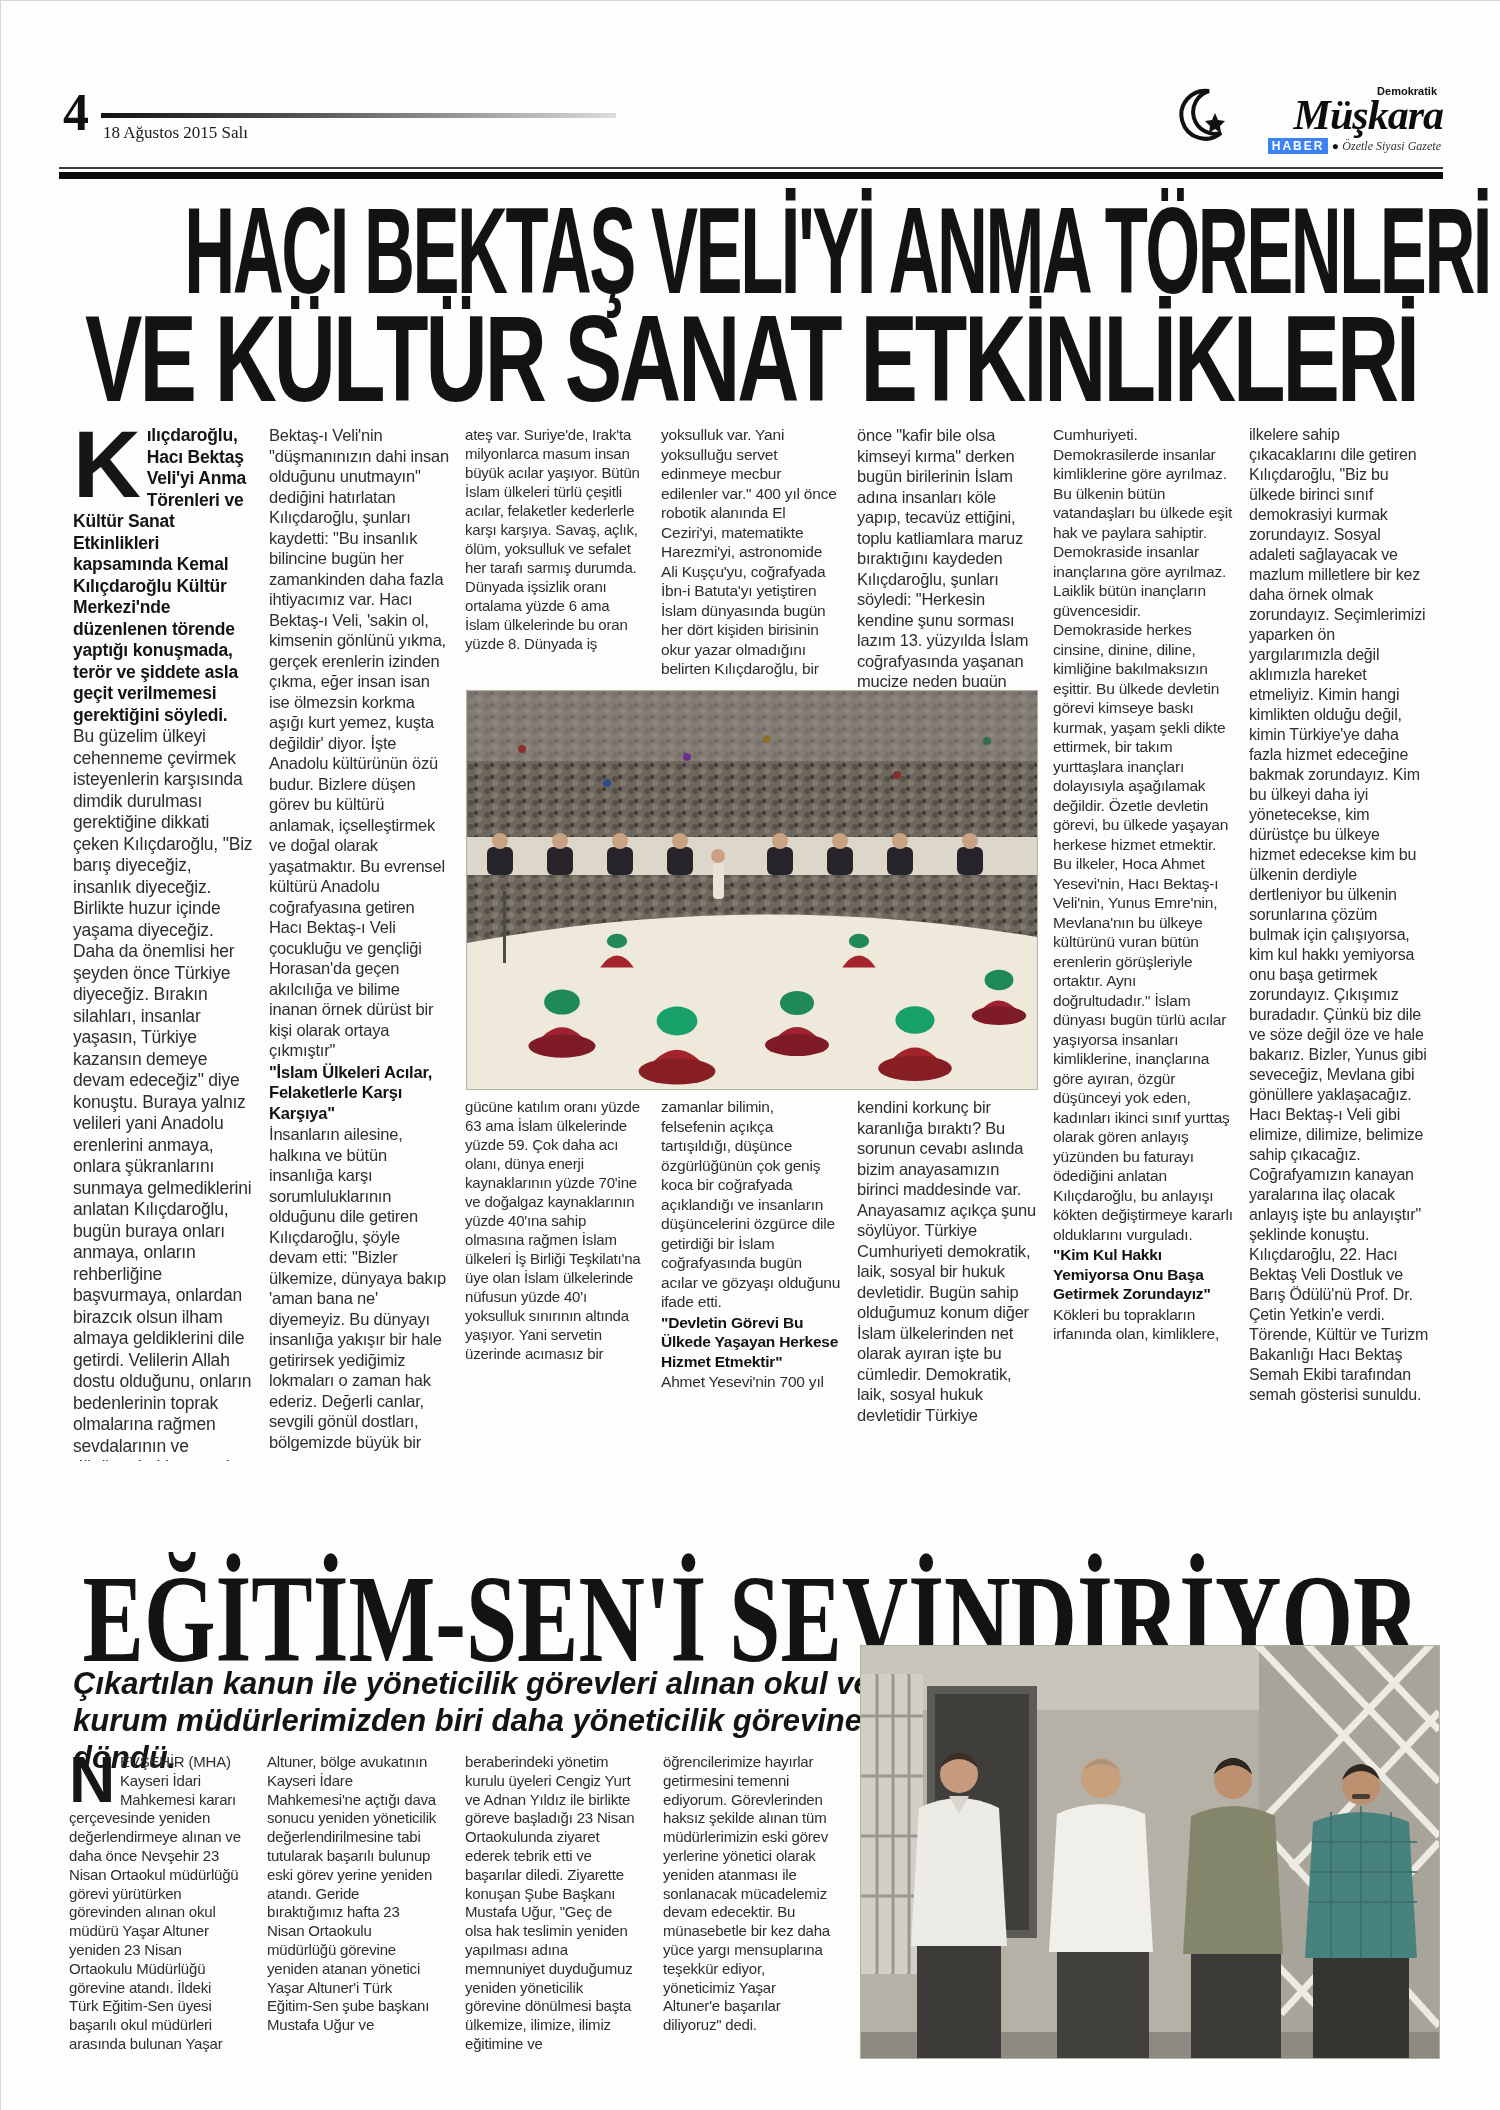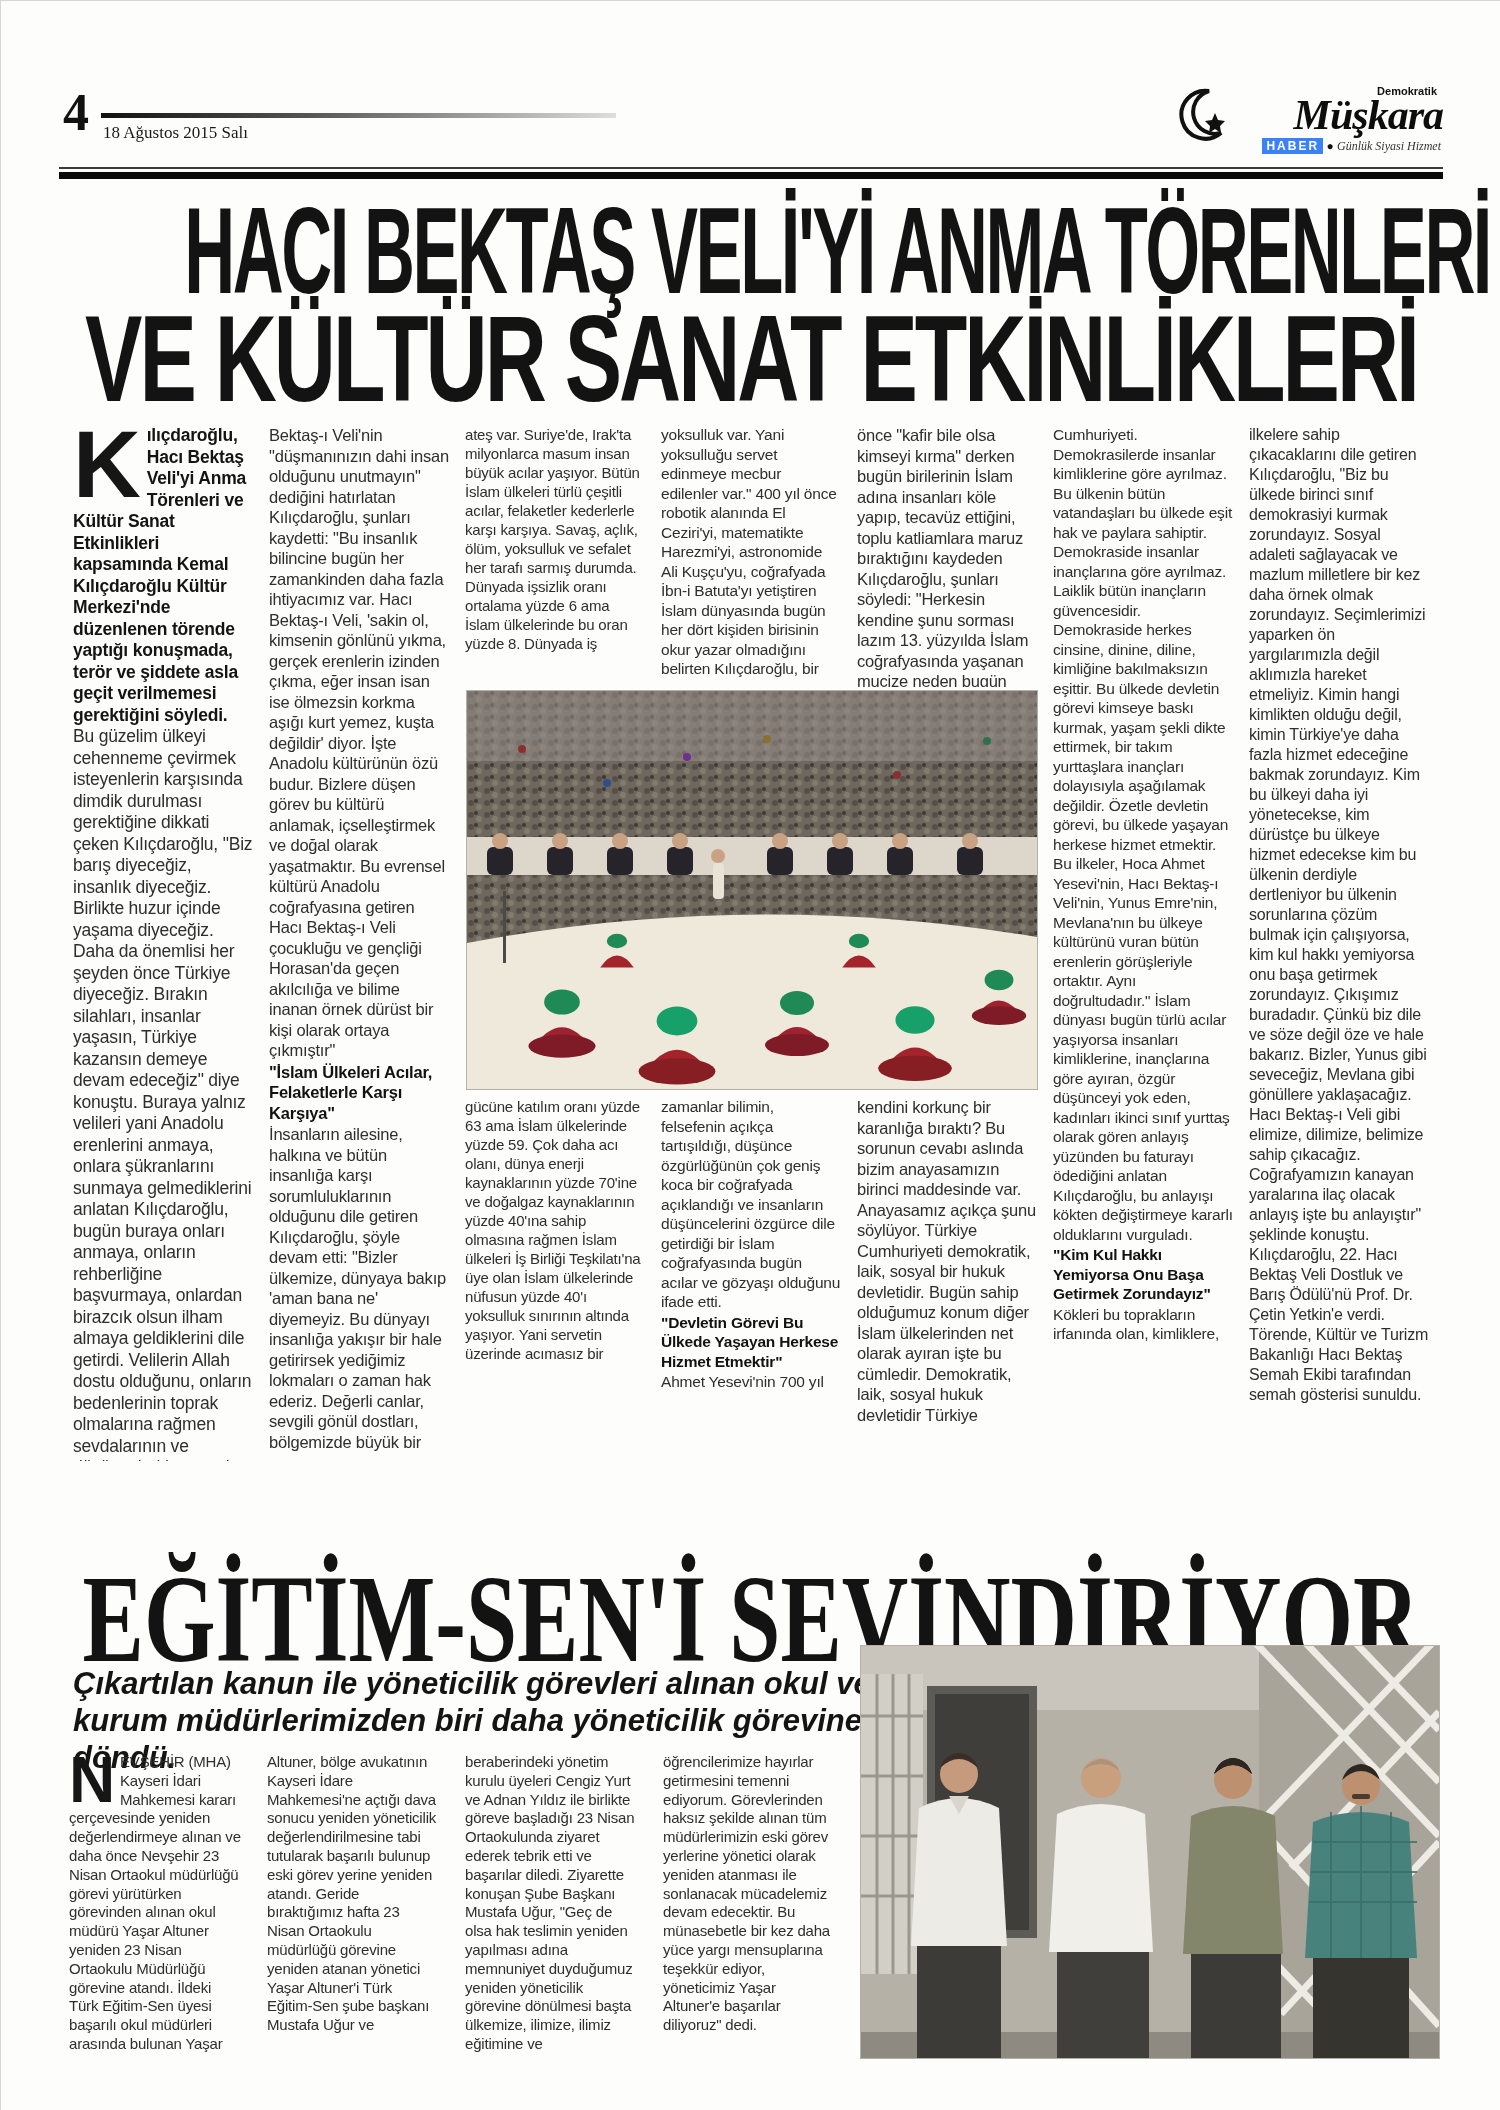--- a/index.html
+++ b/index.html
@@ -78,21 +78,21 @@
   <div class="logo">
     <svg width="56" height="62" viewBox="0 0 56 62">
       <path d="M34 4 A24 24 0 1 0 46 46 A19 19 0 1 1 34 4 Z" fill="none" stroke="#111" stroke-width="4"></path>
       <path d="M40 26 l3 7 7 1 -5 5 1 7 -6 -4 -6 4 1 -7 -5 -5 7 -1 z" fill="#111"></path>
     </svg>
     <span class="lregion">Demokratik</span>
     <span class="lname">Müşkara</span>
     <span class="lrow">
       <span class="lsub">HABER</span>
       <span>●</span>
-      <span class="ltag">Günlük Siyasi Hizmet</span>
+      <span class="ltag">Özetle Siyasi Gazete</span>
     </span>
   </div>
   <div class="rule1"></div>
   <div class="rule2"></div>
 
   <div class="hl hl1a"><span class="in">HACI BEKTAŞ VELİ'Yİ ANMA TÖRENLERİ</span></div>
   <div class="hl hl1b"><span class="in">VE KÜLTÜR SANAT ETKİNLİKLERİ</span></div>
 
   <div class="art1">
     <div class="col c1"><span class="dropcap">K</span><span class="lead">ılıçdaroğlu, Hacı Bektaş Veli'yi Anma Törenleri ve Kültür Sanat Etkinlikleri kapsamında Kemal Kılıçdaroğlu Kültür Merkezi'nde düzenlenen törende yaptığı konuşmada, terör ve şiddete asla geçit verilmemesi gerektiğini söyledi. </span><span>Bu güzelim ülkeyi cehenneme çevirmek isteyenlerin karşısında dimdik durulması gerektiğine dikkati çeken Kılıçdaroğlu, "Biz barış diyeceğiz, insanlık diyeceğiz. Birlikte huzur içinde yaşama diyeceğiz. Daha da önemlisi her şeyden önce Türkiye diyeceğiz. Bırakın silahları, insanlar yaşasın, Türkiye kazansın demeye devam edeceğiz" diye konuştu. Buraya yalnız velileri yani Anadolu erenlerini anmaya, onlara şükranlarını sunmaya gelmediklerini anlatan Kılıçdaroğlu, bugün buraya onları anmaya, onların rehberliğine başvurmaya, onlardan birazcık olsun ilham almaya geldiklerini dile getirdi. Velilerin Allah dostu olduğunu, onların bedenlerinin toprak olmalarına rağmen sevdalarının ve düşünceleri hep canlı kaldığını anlatan Kılıçdaroğlu, akıl sahipleri için velilerin herkesten daha çok hayatta olduğunu vurguladı. Hacı </span></div>

